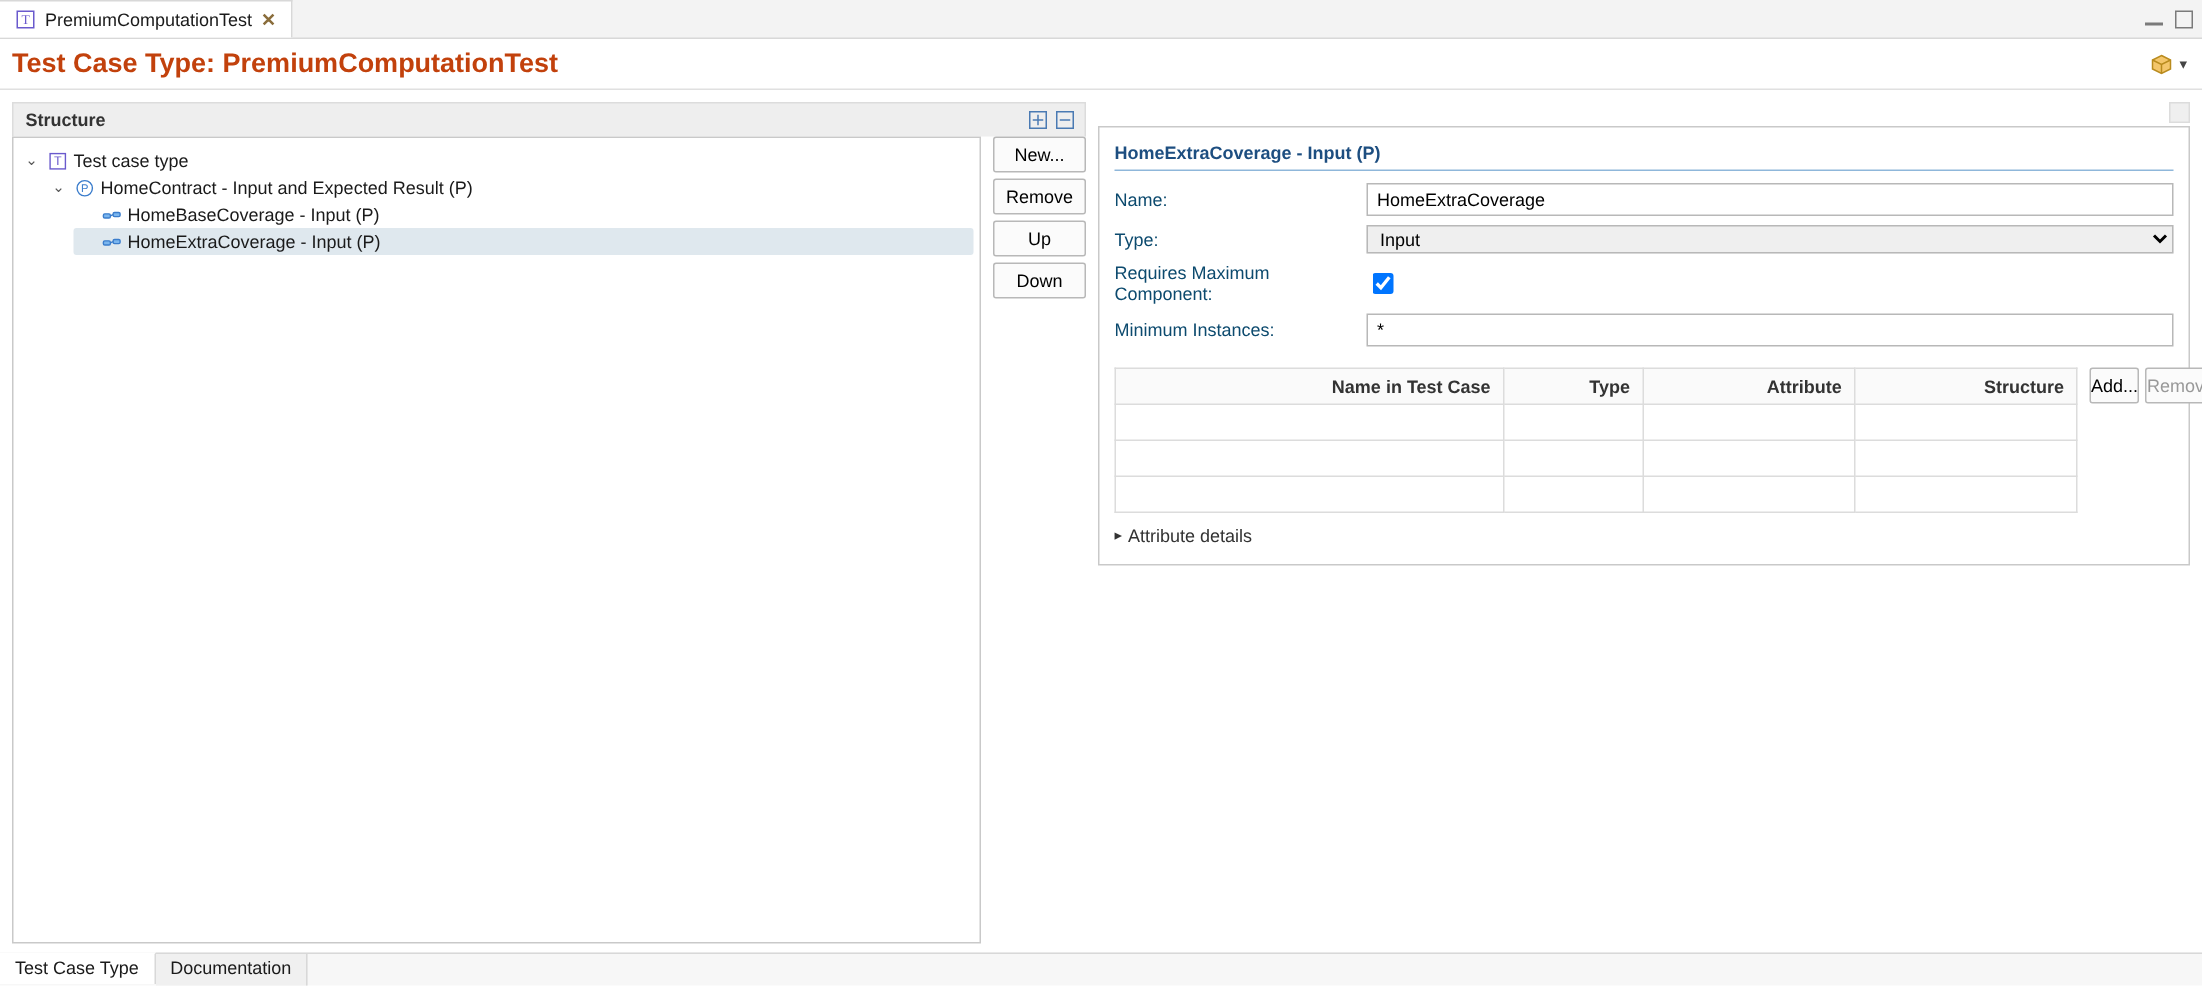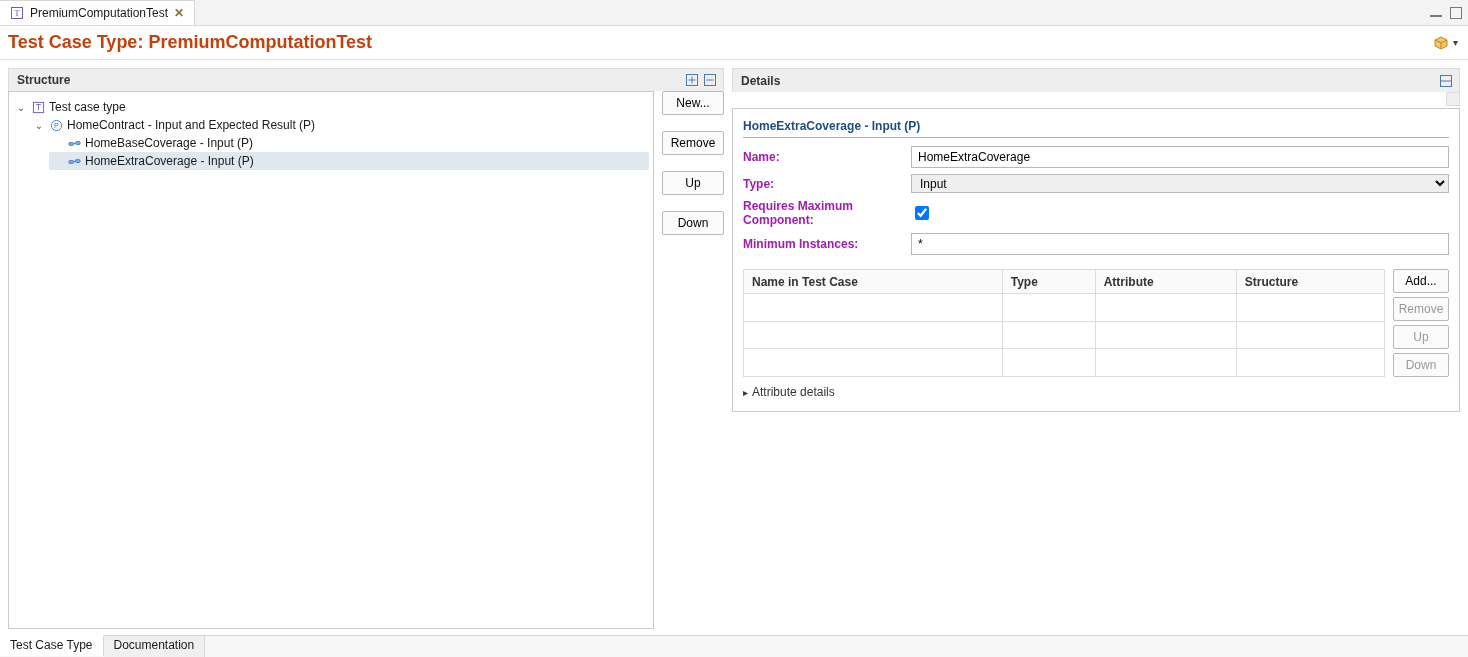--- a/index.html
+++ b/index.html
@@ -78,21 +78,21 @@
   }
   .tree-pane {
     flex:1;
     border:1px solid #c9c9c9;
     background:#fff;
     padding:6px 4px;
     overflow:auto;
   }
   .btn-col {
     width:62px;
-    display:flex; flex-direction:column; gap:16px;
+    display:flex; flex-direction:column; gap:4px;
     padding-top:0px;
   }
   button.side-btn {
     height:24px;
     border:1px solid #b8b8b8;
     background:#fbfbfb;
     border-radius:2px;
     font: inherit;
     cursor:pointer;
     padding:0;
@@ -121,21 +121,21 @@
     background:#fff;
   }
   .details-title {
     font-weight:600;
     color:#1d4e80;
     padding-bottom:4px;
     border-bottom:1px solid #8fb7da;
     margin-bottom:8px;
   }
   .form-row { display:flex; align-items:center; margin-bottom:6px; }
-  .form-row label { width:168px; color:#a21caf;font-weight:bold; }
+  .form-row label { width:168px; color:#0c4a6e; }
   .form-row input[type=text] {
     flex:1; height:22px;
     border:1px solid #b8b8b8;
     padding:0 6px;
     font:inherit;
   }
   .form-row select {
     flex:1; height:19px;
     border:1px solid #b8b8b8;
     background:#efefef;
@@ -150,26 +150,26 @@
   .attr-table {
     flex:1;
     border:1px solid #c9c9c9;
     border-collapse:collapse;
     table-layout:auto;
   }
   .attr-table th, .attr-table td {
     border:1px solid #dcdcdc;
     height:24px;
     padding:0 8px;
-    text-align:left;
+    text-align:right;
     font-weight:normal;
     color:#333;
   }
   .attr-table th { background:#fafafa; font-weight:600; }
-  .attr-btn-col { width:56px; display:flex; flex-direction:column; gap:4px; }
+  .attr-btn-col { width:56px; display:flex; flex-direction:row; gap:4px; }
 
   .attr-details-toggle {
     margin-top:8px;
     display:flex; align-items:center; gap:4px;
     cursor:pointer;
     color:#333;
   }
   .attr-details-toggle .tri { font-size:10px; }
 
   
@@ -316,31 +316,20 @@
       <div class="btn-col">
         <button class="side-btn">New...</button>
         <button class="side-btn">Remove</button>
         <button class="side-btn">Up</button>
         <button class="side-btn">Down</button>
       </div>
     </div>
   </div>
 
   <div class="right-col">
-    <div class="section-header">
-      <span>Details</span>
-      <div class="sh-tools">
-        <span class="tool">
-          <svg viewBox="0 0 12 12">
-              <rect x="0.5" y="0.5" width="11" height="11" fill="none" stroke="#4a7ab3"></rect>
-              <line x1="0.5" y1="6" x2="11.5" y2="6" stroke="#4a7ab3"></line>
-            </svg>
-        </span>
-      </div>
-    </div>
 
     <div style="display:flex; justify-content:flex-end; height:16px;">
       <div class="tiny-block"></div>
     </div>
 
     <div class="details-box">
       <div class="details-title">HomeExtraCoverage - Input (P)</div>
 
       <div class="form-row">
         <label>Name:</label>

